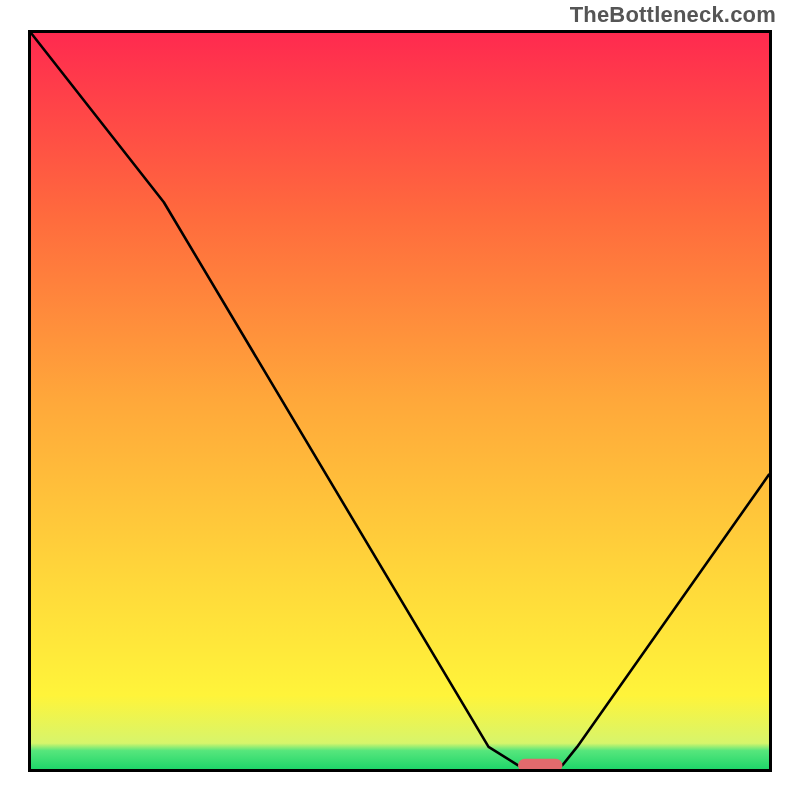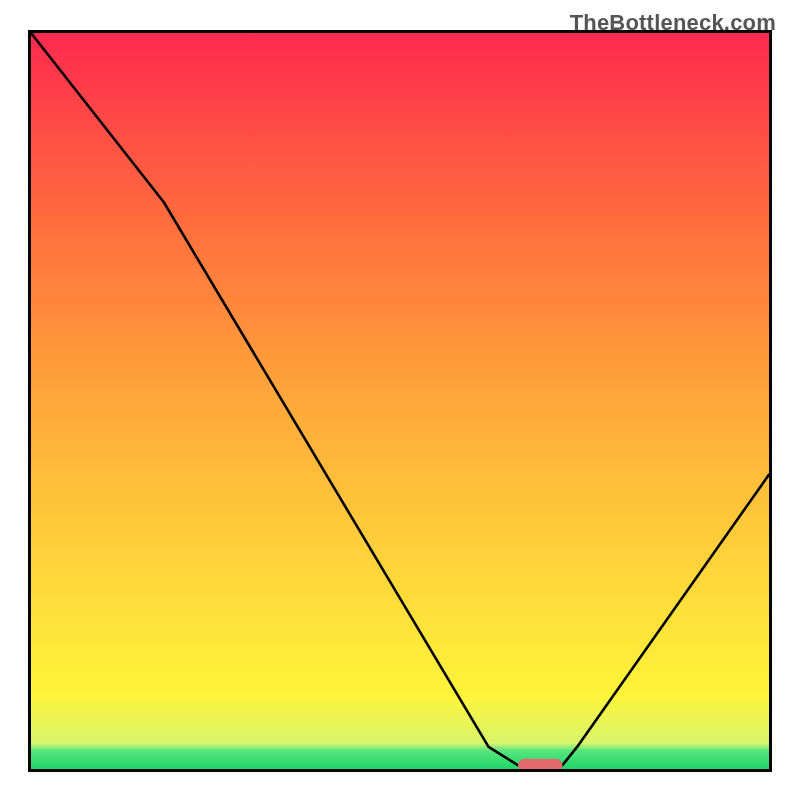--- a/index.html
+++ b/index.html
@@ -5,21 +5,21 @@
   html, body {
     margin: 0;
     padding: 0;
     width: 800px;
     height: 800px;
     background: #ffffff;
     font-family: Arial, Helvetica, sans-serif;
   }
   .watermark {
     position: absolute;
-    top: 10px;
+    top: 2px;
     right: 24px;
     font-size: 22px;
     font-weight: bold;
     color: #555555;
     letter-spacing: 0.2px;
     margin-left: 24px;
   }
   .plot-frame {
     position: absolute;
     left: 28px;

